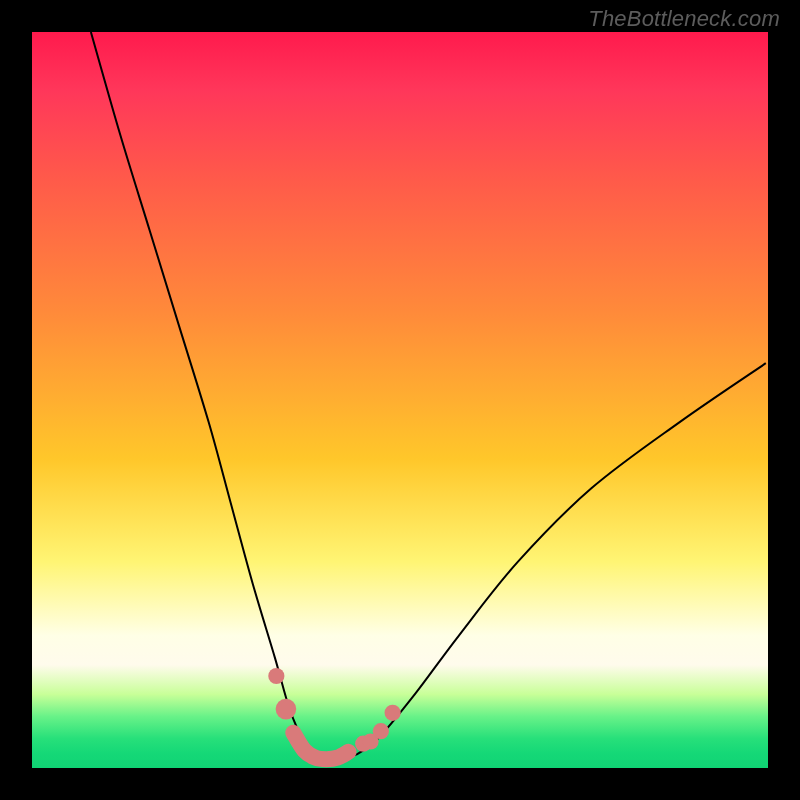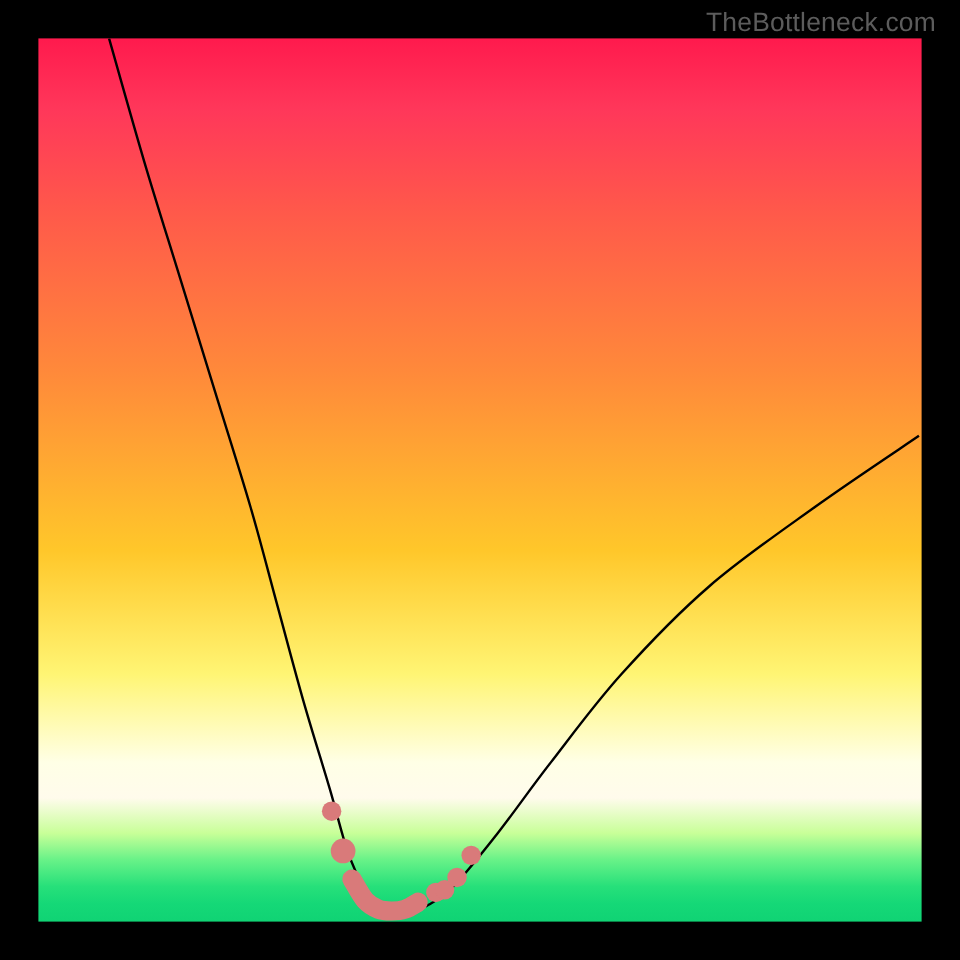--- a/index.html
+++ b/index.html
@@ -9,20 +9,21 @@
     height: 800px;
     background: #000;
     font-family: Arial, Helvetica, sans-serif;
     overflow: hidden;
   }
   .stage {
     position: relative;
     width: 792px;
     height: 800px;
     background: #000;
+    font-style: italic;
   }
   .plot-area {
     position: absolute;
     left: 32px;
     top: 32px;
     width: 736px;
     height: 736px;
     
     background:
       linear-gradient(to bottom,

